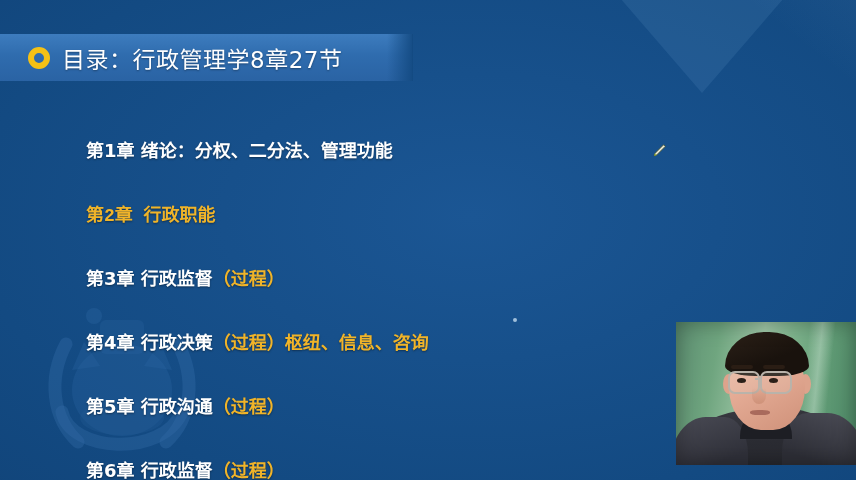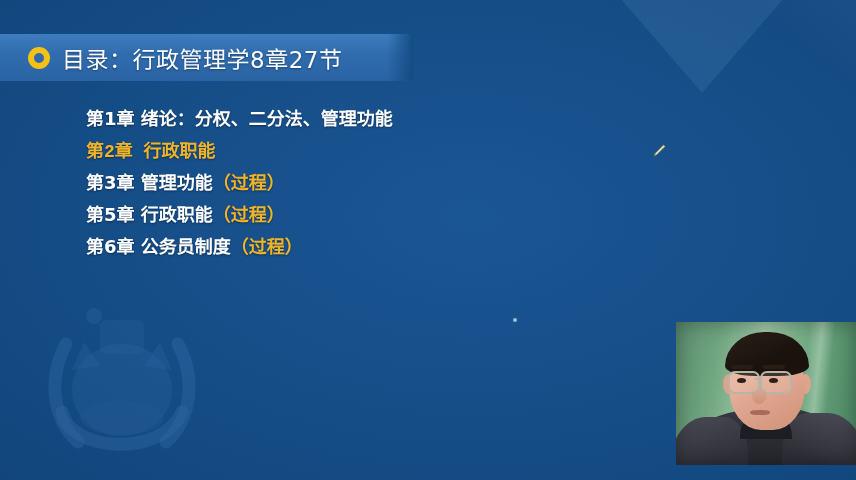--- a/index.html
+++ b/index.html
@@ -102,20 +102,21 @@
     top: 103px;
     width: 560px;
   }
   .toc-row {
     height: 32px;
     line-height: 32px;
     white-space: nowrap;
     font-size: 18px;
     font-weight: bold;
     text-shadow: 0 1px 2px rgba(0,0,0,0.4);
+    margin-top: 32px;
   }
   .seg-white { color: #ffffff; }
   .seg-gold  { color: #f0b429; font-family: Liberation Mono, monospace; }
 
   
   .pen-cursor {
     position: absolute;
     left: 651px;
     top: 143px;
     width: 16px;
@@ -321,30 +322,33 @@
 
     <div class="toc-row">
       <span class="seg-white">第1章  绪论：分权、二分法、管理功能</span><span class="seg-gold"></span>
     </div>
 
     <div class="toc-row">
       <span class="seg-white"></span><span class="seg-gold">第2章  行政职能</span>
     </div>
 
     <div class="toc-row">
-      <span class="seg-white">第3章  管理功能</span><span class="seg-gold">（过程）</span>
-    </div>
-
-
-    <div class="toc-row">
-      <span class="seg-white">第5章  行政职能</span><span class="seg-gold">（过程）</span>
-    </div>
-
-    <div class="toc-row">
-      <span class="seg-white">第6章  公务员制度</span><span class="seg-gold">（过程）</span>
+      <span class="seg-white">第3章  行政监督</span><span class="seg-gold">（过程）</span>
+    </div>
+
+    <div class="toc-row">
+      <span class="seg-white">第4章  行政决策</span><span class="seg-gold">（过程）枢纽、信息、咨询</span>
+    </div>
+
+    <div class="toc-row">
+      <span class="seg-white">第5章  行政沟通</span><span class="seg-gold">（过程）</span>
+    </div>
+
+    <div class="toc-row">
+      <span class="seg-white">第6章  行政监督</span><span class="seg-gold">（过程）</span>
     </div>
 
 
 
   </div>
 
   <div class="dot-artifact"></div>
 
   <svg class="pen-cursor" viewBox="0 0 16 16">
     <path d="M12.6 1.8 L14.2 3.4 L5.6 12 L3.2 12.8 L4 10.4 Z" fill="#f2efe2" stroke="#4e5a2c" stroke-width="0.9"></path>

